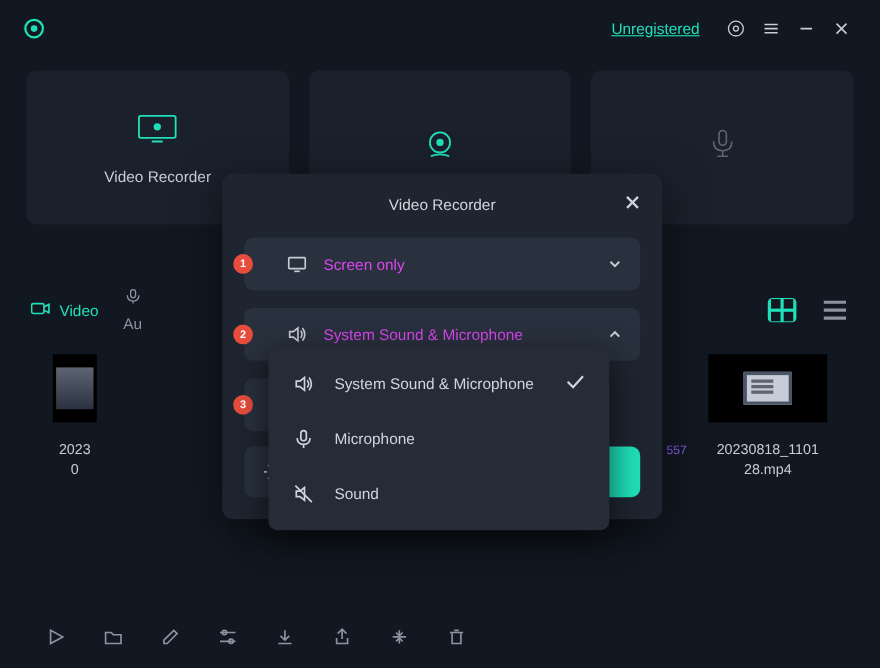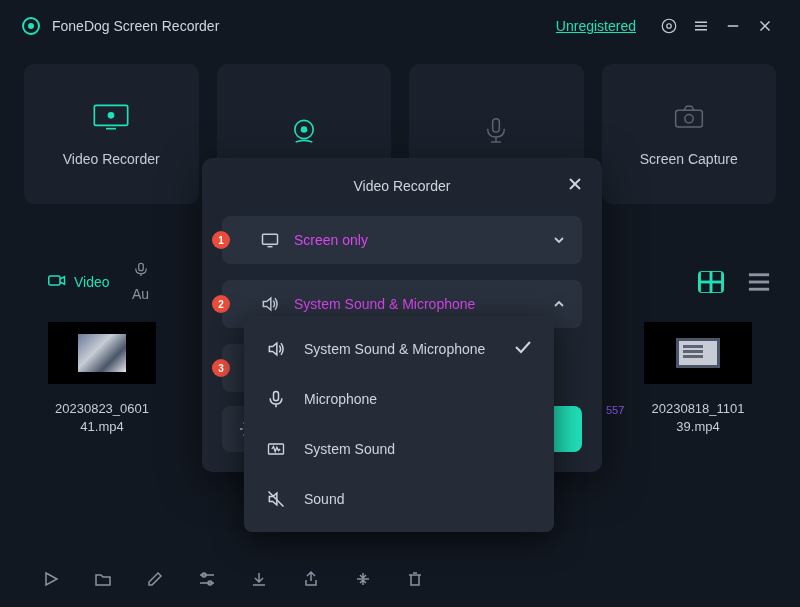--- a/index.html
+++ b/index.html
@@ -19,21 +19,21 @@
   .modes { display: flex; gap: 18px; padding: 12px 24px 0; }
   .mode-card { flex: 1; height: 140px; background: #1a212c; border-radius: 10px; display: flex; flex-direction: column; align-items: center; justify-content: center; gap: 14px; cursor: pointer; }
   .mode-icon { color: #1fe0b8; }
   .mode-icon.muted { color: #5d6572; }
   .mode-icon svg { width: 40px; height: 32px; }
   .mode-label { font-size: 14px; color: #c7ccd6; }
   
   
   .libbar { display: flex; align-items: center; padding: 0 28px; margin-top: 58px; height: 40px; gap: 22px; }
   .libtab { display: flex; align-items: center; gap: 8px; font-size: 14px; cursor: pointer; }
-  .libtab.active { color: #1fe0b8; margin-left: 20px; }
+  .libtab.active { color: #1fe0b8; }
   .libtab.muted { color: #8c93a0; flex-direction: column; }
   .libtab svg { width: 18px; height: 16px; }
   .libbar-spacer { flex: 1; }
   .viewbtn { width: 26px; height: 22px; display: flex; align-items: center; justify-content: center; cursor: pointer; }
   .viewbtn.active { background: #1fe0b8; border-radius: 4px; color: #121821; }
   .viewbtn.muted { color: #8c93a0; }
   
   
   .libgrid { display: flex; gap: 56px; padding: 20px 48px; }
   .libcell { width: 108px; text-align: center; cursor: pointer; }
@@ -79,21 +79,20 @@
   .dditem .ddcheck svg { width: 18px; height: 14px; }
   
   
   .phantom-name { position: absolute; top: 404px; left: 606px; font-size: 11px; color: #8b5cf6; }
 </style>
 </head>
 <body>
 
 <div class="titlebar">
   <div class="logo"></div>
-  <div class="app-title">FoneDog Screen Recorder</div>
   <div class="titlebar-spacer"></div>
   <div class="reg">Unregistered</div>
   <div class="wbtn">
     <svg viewBox="0 0 24 24" fill="none" stroke="currentColor" stroke-width="1.6">
         <circle cx="12" cy="12" r="9"></circle>
         <circle cx="12" cy="12" r="3"></circle>
       </svg>
   </div>
   <div class="wbtn">
     <svg viewBox="0 0 24 24" stroke="currentColor" stroke-width="2">
@@ -138,30 +137,20 @@
   <div class="mode-card">
     <div class="mode-icon muted">
       <svg viewBox="0 0 48 36" fill="none" stroke="currentColor" stroke-width="1.8">
           <rect x="20" y="2" width="8" height="16" rx="4"></rect>
           <path d="M14 14 Q14 24 24 24 Q34 24 34 14"></path>
           <line x1="24" y1="24" x2="24" y2="30"></line>
           <line x1="18" y1="30" x2="30" y2="30"></line>
         </svg>
     </div>
   </div>
-  <div class="mode-card">
-    <div class="mode-icon muted">
-      <svg viewBox="0 0 48 36" fill="none" stroke="currentColor" stroke-width="1.8">
-          <rect x="8" y="10" width="32" height="20" rx="3"></rect>
-          <path d="M18 10 L21 5 L27 5 L30 10"></path>
-          <circle cx="24" cy="20" r="5"></circle>
-        </svg>
-    </div>
-    <div class="mode-label">Screen Capture</div>
-  </div>
 </div>
 
 <div class="libbar">
   <div class="libtab active">
     <svg viewBox="0 0 24 18" fill="none" stroke="currentColor" stroke-width="2">
         <rect x="1" y="1" width="15" height="12" rx="2"></rect>
         <path d="M16 5 L22 2 L22 12 L16 9"></path>
       </svg>
     <span>Video</span>
   </div>
@@ -185,38 +174,32 @@
   <div class="viewbtn muted">
     <svg viewBox="0 0 18 18" stroke="currentColor" stroke-width="2">
         <line x1="2" y1="4" x2="16" y2="4"></line>
         <line x1="2" y1="9" x2="16" y2="9"></line>
         <line x1="2" y1="14" x2="16" y2="14"></line>
       </svg>
   </div>
 </div>
 
 <div class="libgrid">
-  <div class="libcell">
-    <div class="thumbwrap">
-        <div class="thumb1"></div>
-      </div>
-    <div class="libname"><span>20230823_0601</span><br><span>41.mp4</span></div>
-  </div>
   <div class="libcell" style="width:40px">
     <div class="thumbwrap" style="width:40px">
         <div class="thumb2"></div>
       </div>
     <div class="libname"><span>2023</span><br><span>0</span></div>
   </div>
   <div style="flex:1"></div>
   <div class="libcell" style="margin-left:auto">
     <div class="thumbwrap">
         <div class="thumb3"></div>
       </div>
-    <div class="libname"><span>20230818_1101</span><br><span>39.mp4</span></div>
+    <div class="libname"><span>20230818_1101</span><br><span>28.mp4</span></div>
   </div>
 </div>
 
 <div class="phantom-name">557</div>
 
 <div class="toolbar">
   <div class="tbtn">
       <svg viewBox="0 0 18 18" fill="none" stroke="currentColor" stroke-width="1.5">
         <path d="M4 3 L15 9 L4 15 Z"></path>
       </svg>
@@ -344,29 +327,20 @@
       <svg viewBox="0 0 24 24" fill="none" stroke="currentColor" stroke-width="1.8">
           <rect x="9" y="3" width="6" height="11" rx="3"></rect>
           <path d="M5 11 Q5 18 12 18 Q19 18 19 11"></path>
           <line x1="12" y1="18" x2="12" y2="22"></line>
         </svg>
     </div>
     <div class="ddlabel">Microphone</div>
   </div>
   <div class="dditem">
     <div class="ddicon">
-      <svg viewBox="0 0 24 24" fill="none" stroke="currentColor" stroke-width="1.6">
-          <rect x="3" y="6" width="18" height="12" rx="1"></rect>
-          <path d="M7 12 L9 9 L11 15 L13 10 L15 14 L17 12"></path>
-        </svg>
-    </div>
-    <div class="ddlabel">System Sound</div>
-  </div>
-  <div class="dditem">
-    <div class="ddicon">
       <svg viewBox="0 0 24 24" fill="none" stroke="currentColor" stroke-width="1.8">
           <path d="M4 9 L8 9 L13 5 L13 19 L8 15 L4 15 Z"></path>
           <line x1="3" y1="3" x2="21" y2="21"></line>
         </svg>
     </div>
     <div class="ddlabel">Sound</div>
   </div>
 </div>
 
 </body></html>

